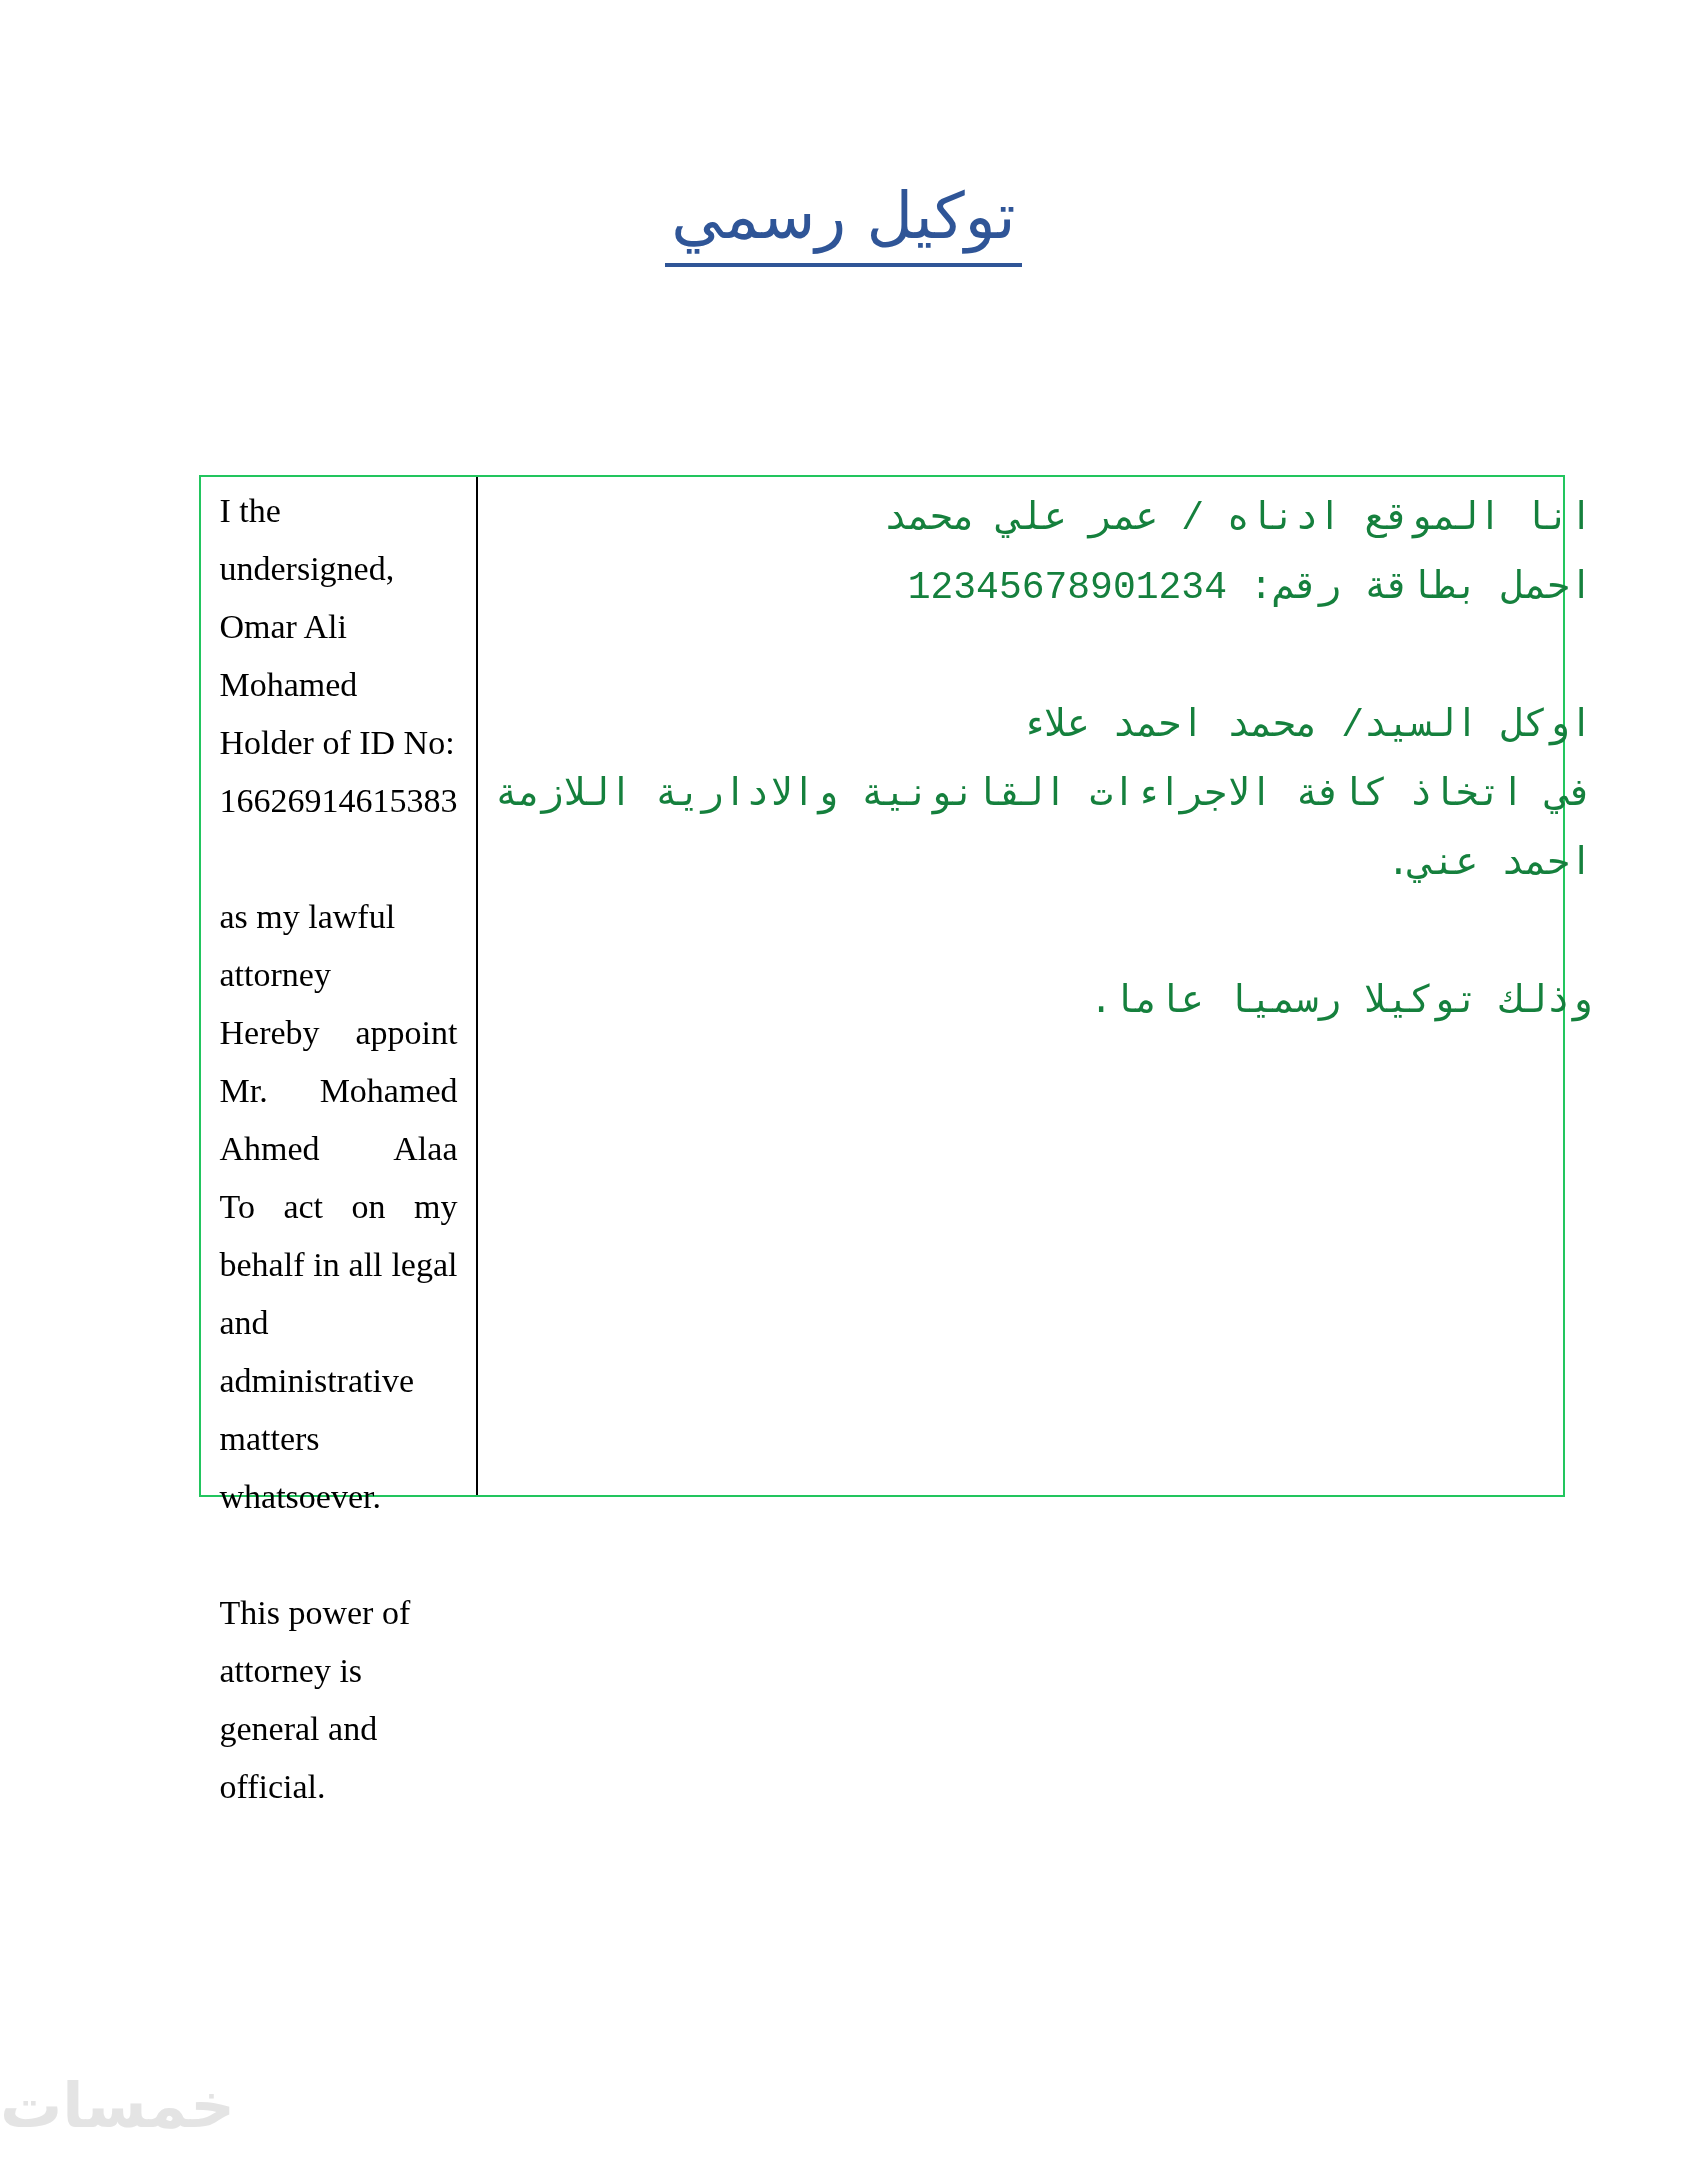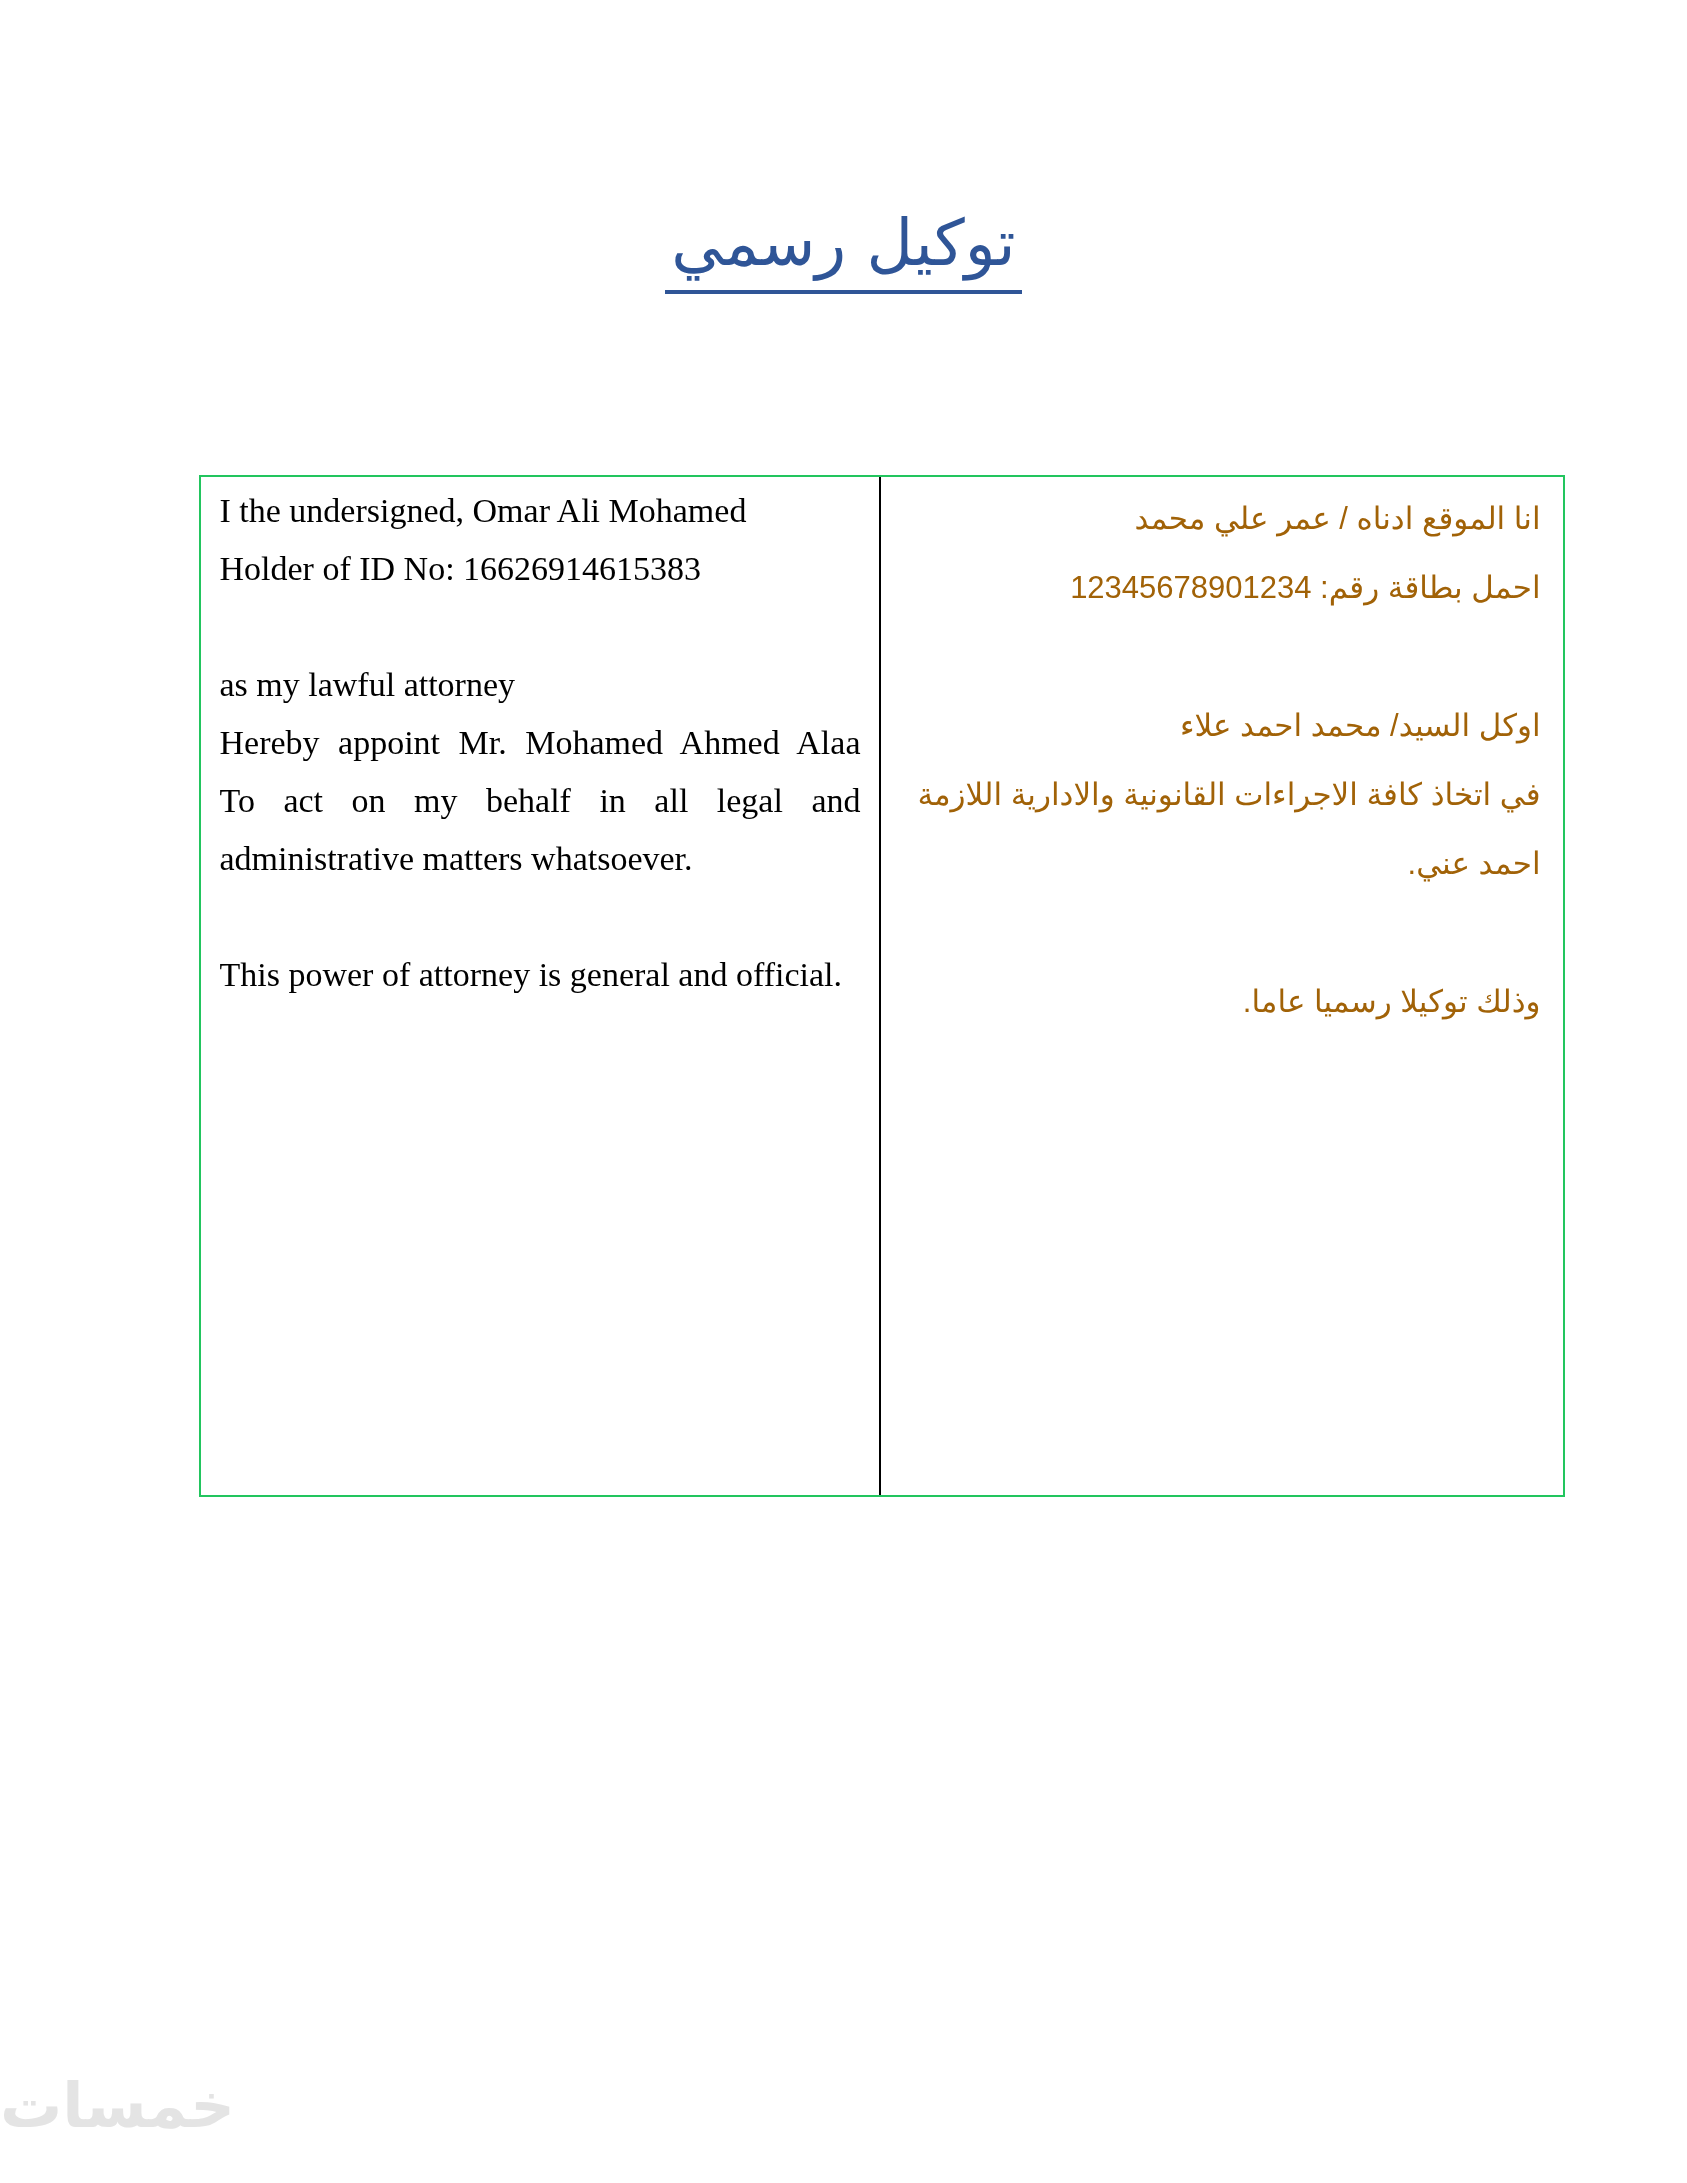--- a/index.html
+++ b/index.html
@@ -25,21 +25,20 @@
   }
   .doc-title {
     display: inline-block;
     direction: rtl;
     font-family: "DejaVu Sans", sans-serif;
     font-size: 64px;
     line-height: 1.15;
     color: #2F5597;
     border-bottom: 4.6px solid #2F5597;
     padding: 0 6.6px 9.3px 6.6px;
-    margin-top: 27px;
   }
 
   
   .poa-table {
     position: absolute;
     left: 199px;
     top: 475px;
     width: 1366px;
     height: 1022px;
     box-sizing: border-box;
@@ -63,23 +62,23 @@
   }
   .en-line.just {
     text-align: justify;
     text-align-last: justify;
   }
   .ar-cell {
     box-sizing: border-box;
     flex: 1;
     direction: rtl;
     padding: 6.6px 22.5px 0 17px;
-    font-family: Liberation Sans, sans-serif;
-    font-size: 31px;
-    color: #a16207;
+    font-family: Liberation Mono, monospace;
+    font-size: 38px;
+    color: #15803d;
   }
   .ar-line {
     line-height: 69px;
     min-height: 69px;
     text-align: right;
     white-space: nowrap;
   }
 
   
   .watermark {

